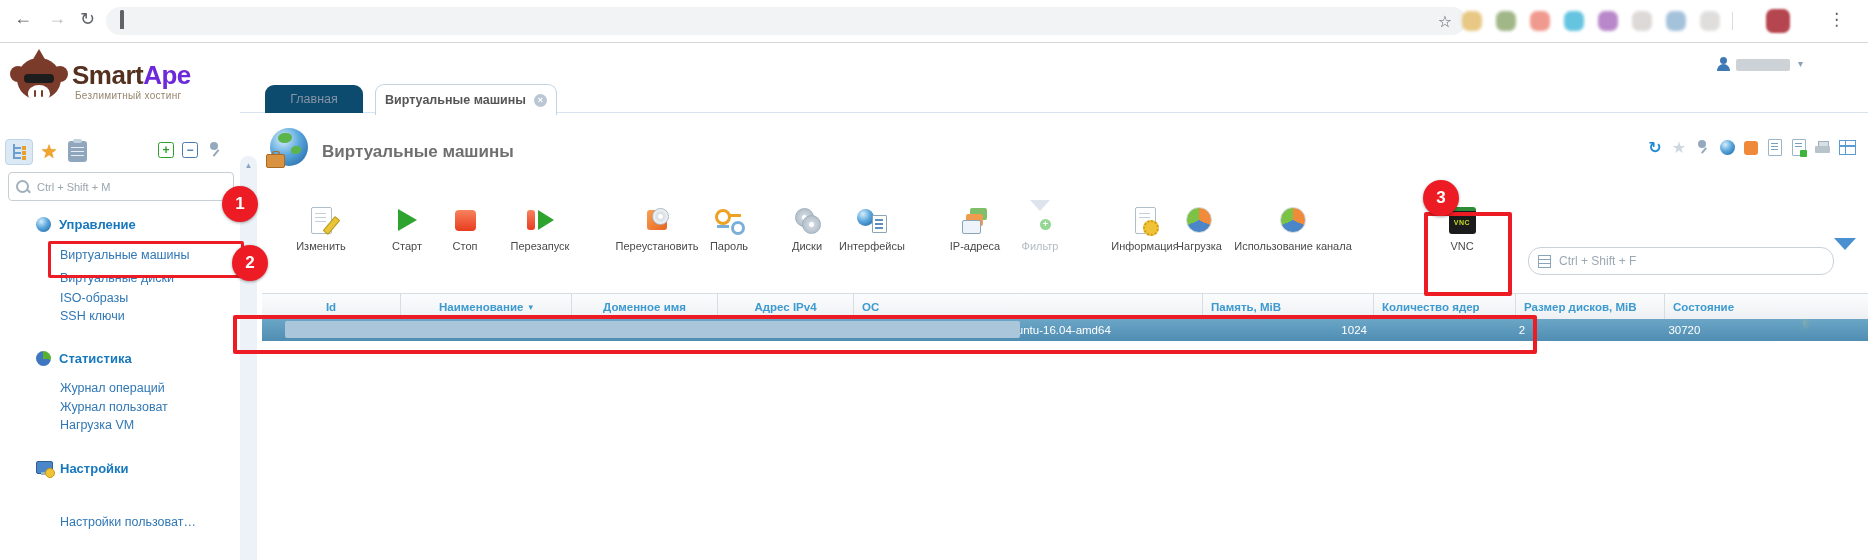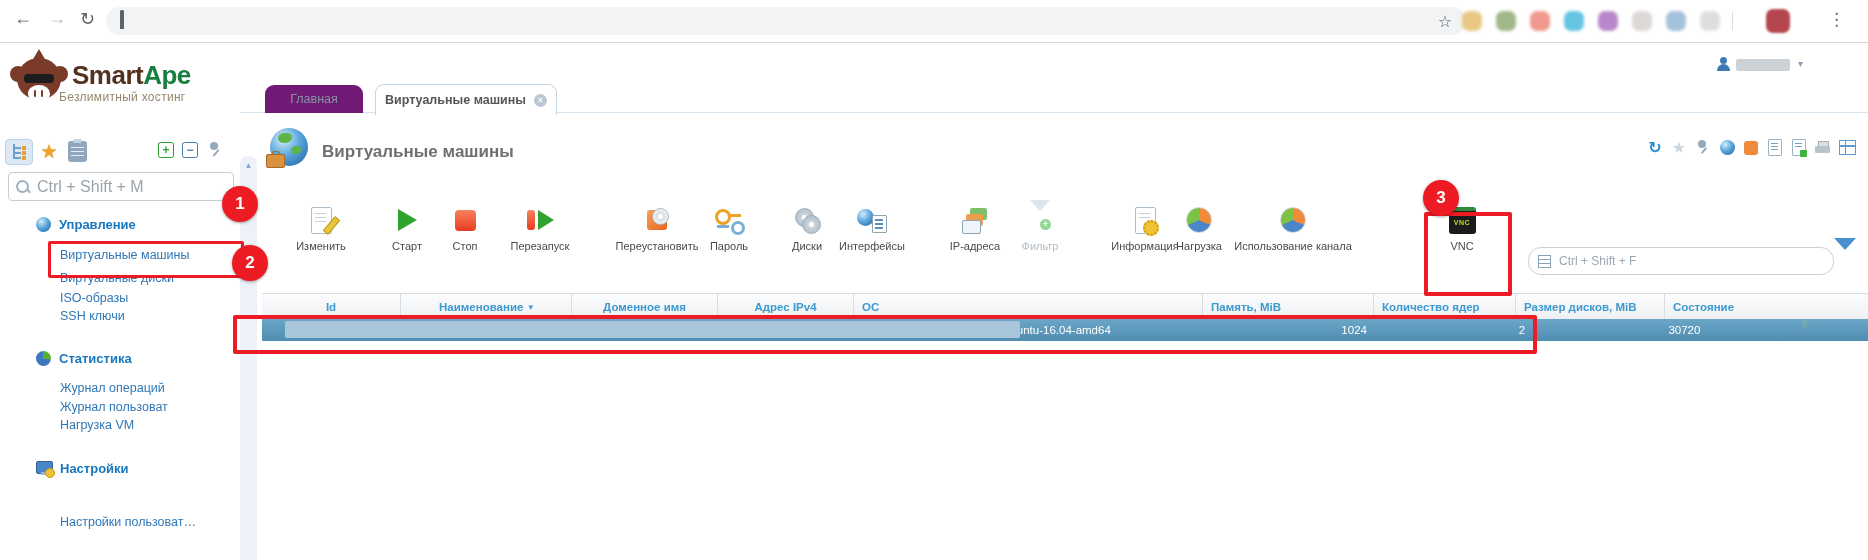--- a/index.html
+++ b/index.html
@@ -25,43 +25,43 @@
   
   .monkey{position:absolute;left:10px;top:52px;width:58px;height:58px}
   .monkey span{position:absolute;display:block}
   .ear{width:16px;height:16px;border-radius:50%;background:#7b3b2b}
   .head{left:7px;top:6px;width:44px;height:42px;border-radius:50%;background:#7b3b2b}
   .hair{left:22px;top:-3px;width:0;height:0;border-left:7px solid transparent;border-right:7px solid transparent;border-bottom:12px solid #7b3b2b}
   .glasses{left:14px;top:22px;width:30px;height:9px;background:#1d1d1d;border-radius:4px}
   .muzzle{left:18px;top:33px;width:22px;height:17px;background:#fff;border-radius:50% 50% 46% 46%}
   .nostril{top:5px;width:2px;height:7px;background:#7b3b2b;border-radius:2px}
   .brand{position:absolute;left:72px;top:60px;font-size:26px;font-weight:bold;letter-spacing:-.5px}
-  .brand .smart{color:#54301f}.brand .ape{color:#15803d}
-  .tagline{position:absolute;left:59px;top:90px;font-size:12px;color:#95866e;letter-spacing:.3px}
+  .brand .smart{color:#54301f}.brand .ape{color:#6d28d9}
+  .tagline{position:absolute;left:75px;top:90px;font-size:10px;color:#95866e;letter-spacing:.3px}
 
   
   .sbtn{position:absolute;width:26px;height:24px;display:flex;align-items:center;justify-content:center}
   .sbtn.sel{background:#dce9f5;border:1px solid #bcd4e8;border-radius:4px}
   .treeico{position:relative;width:18px;height:16px}
   .treeico i{position:absolute;display:block}
   .goldstar{font-size:19px;color:#f0a52c;text-shadow:0 0 1px #c87f10}
   .clip{width:19px;height:21px;background:#8fa6bd;border-radius:3px;position:relative}
   .clip i{position:absolute;left:3px;width:13px;height:1.5px;background:#e8eef4}
   .cliptop{position:absolute;left:5px;top:-2px;width:9px;height:4px;background:#c2d2de;border-radius:2px}
   .boxbtn{position:absolute;width:14px;height:14px;border-radius:2.5px;background:#fff;font-size:12px;font-weight:bold;
           display:flex;align-items:center;justify-content:center;line-height:1}
   .pinico{position:absolute;width:16px;height:16px}
   .pinico i{position:absolute;display:block;background:#95a9bc}
 
   
   .search{position:absolute;left:8px;top:172px;width:210px;height:27px;border:1px solid #c6ced6;border-radius:4px;
           background:#fff;display:flex;align-items:center;padding:0 7px;gap:6px}
   .mag{width:9px;height:9px;border:2px solid #9fb0bd;border-radius:50%;position:relative;flex:0 0 auto}
   .mag::after{content:"";position:absolute;left:8px;top:8px;width:5px;height:2px;background:#9fb0bd;transform:rotate(45deg)}
-  .search input{border:none;outline:none;background:transparent;font-size:16px;color:#ef4444;width:170px;
+  .search input{border:none;outline:none;background:transparent;font-size:11px;color:#ef4444;width:170px;
                 font-family:"Liberation Sans","DejaVu Sans",sans-serif}
   .search input::placeholder{color:#9aa5ad}
 
   
   .sechead{position:absolute;left:36px;display:flex;align-items:center;gap:8px;font-size:13px;font-weight:bold;color:#1878be}
   .sphere{border-radius:50%;background:radial-gradient(circle at 35% 30%,#d6edfa,#5aa7dd 45%,#2b72ad 85%)}
   .pie-s{width:15px;height:15px;border-radius:50%;background:conic-gradient(#59b02e 0 100deg,#3e77c0 100deg 360deg)}
   .monico{position:relative;width:16px;height:15px}
   .monico .scr{position:absolute;left:0;top:0;width:15px;height:11px;background:#4a86c8;border:1px solid #2f5f96;border-radius:2px}
   .monico .std{position:absolute;left:5px;top:11px;width:5px;height:3px;background:#9ab4c8}
@@ -76,21 +76,21 @@
   .person{position:absolute;width:15px;height:14px}
   .person .phead{position:absolute;left:4px;top:0;width:7px;height:7px;border-radius:50%;background:#3f79b5}
   .person .pbody{position:absolute;left:1px;top:7px;width:13px;height:7px;border-radius:7px 7px 0 0;background:#3f79b5}
   .redact{background:#cdd2d6;border-radius:2px}
   .caret{font-size:10px;color:#8aa0b5}
 
   
   .tabline{position:absolute;left:240px;top:112px;width:1628px;height:1px;background:#d7e3ee}
   .tab{position:absolute;top:85px;height:28px;border-radius:9px 9px 0 0;display:flex;align-items:center;justify-content:center;
        font-size:12.5px}
-  .tab.inactive{background:#701a75;color:#8795a5}
+  .tab.inactive{background:#0c4a6e;color:#8795a5}
   .tab.active{top:84px;height:30px;background:#fff;border:1px solid #c2d4e2;border-bottom:none;color:#555;font-weight:bold;z-index:3;gap:8px}
   .tabclose{width:13px;height:13px;border-radius:50%;background:#bac7d3;color:#fff;font-size:9px;line-height:13px;text-align:center}
 
   
   .titleglobe{position:absolute;left:266px;top:128px;width:42px;height:42px}
   .titleglobe .g{position:absolute;left:4px;top:0;width:38px;height:38px}
   .land{position:absolute;background:#5cb54a;border-radius:50% 40% 55% 45%}
   .brief{position:absolute;left:0;top:26px;width:17px;height:12px;background:#d9923f;border:1px solid #a86a24;border-radius:2px}
   .brief::before{content:"";position:absolute;left:5px;top:-4px;width:6px;height:3px;border:1.5px solid #a86a24;border-bottom:none;border-radius:3px 3px 0 0}
   .pagetitle{position:absolute;left:322px;top:142px;font-size:17px;font-weight:bold;color:#6f6f6f}

